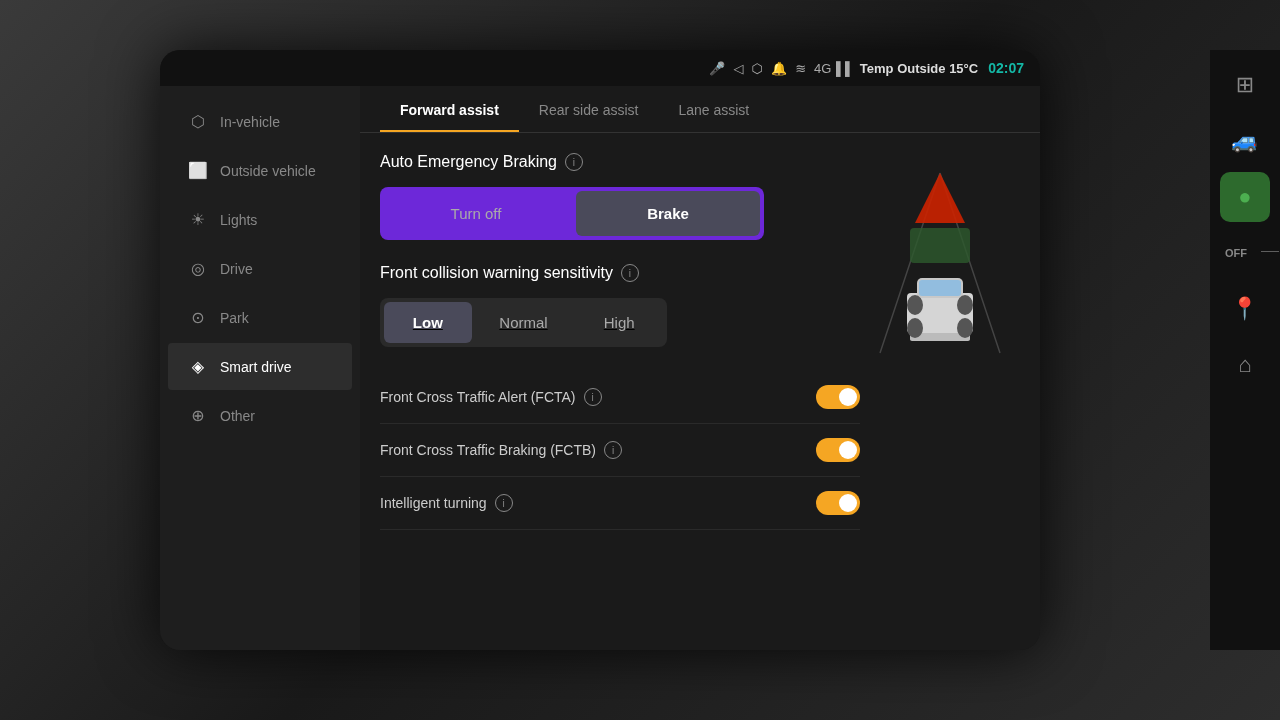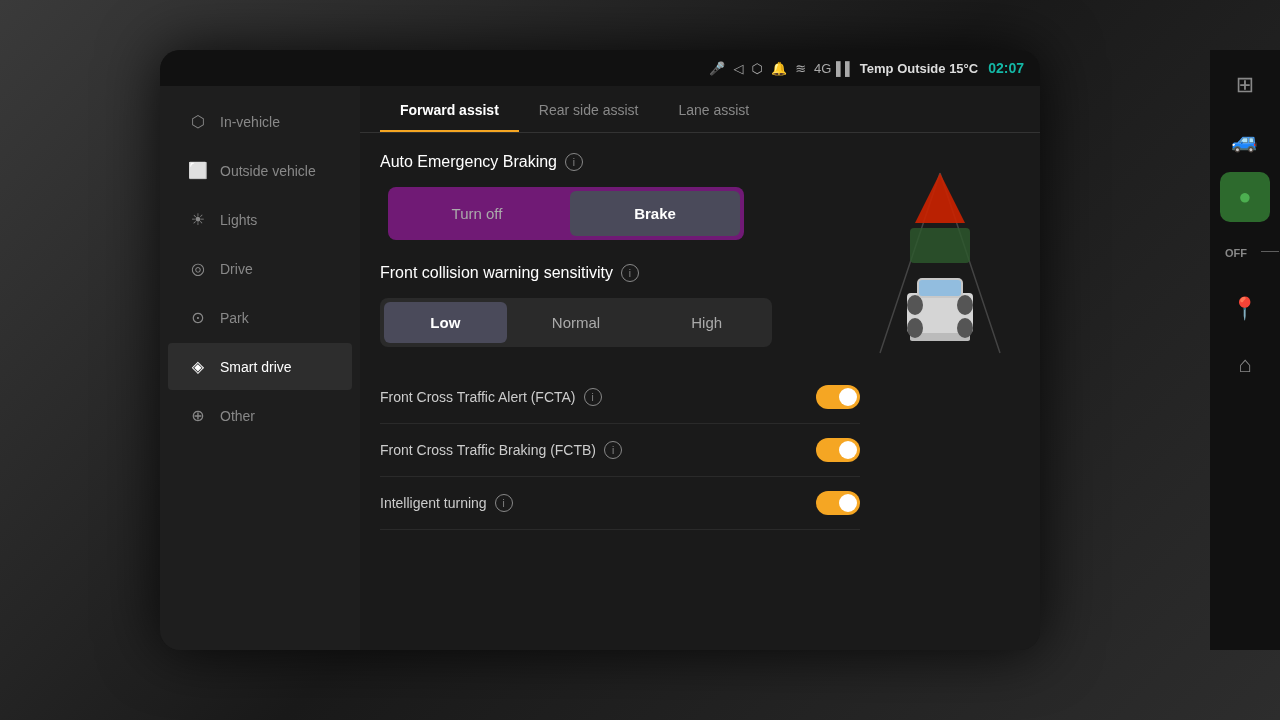--- a/index.html
+++ b/index.html
@@ -169,26 +169,25 @@
       justify-content: center;
       font-size: 10px;
       color: #888;
       cursor: pointer;
       flex-shrink: 0;
     }
 
     
     .toggle-group {
       display: flex;
-      background: #701a75;
+      background: #6d28d9;
       border-radius: 8px;
       overflow: hidden;
       margin-bottom: 24px;
-      width: 356px;
-      margin-left: 8px;
+      width: 384px;
     }
     .toggle-btn {
       flex: 1;
       padding: 14px;
       text-align: center;
       color: #aaa;
       font-size: 15px;
       cursor: pointer;
       border-radius: 6px;
       margin: 4px;
@@ -199,21 +198,22 @@
       font-weight: 600;
     }
 
     
     .sensitivity-group {
       display: flex;
       background: #2a2a2a;
       border-radius: 8px;
       overflow: hidden;
       margin-bottom: 24px;
-      width: 392px;
+      width: 287px;
+      text-decoration: underline;
     }
     .sens-btn {
       flex: 1;
       padding: 12px;
       text-align: center;
       color: #aaa;
       font-size: 15px;
       cursor: pointer;
       border-radius: 6px;
       margin: 4px;

